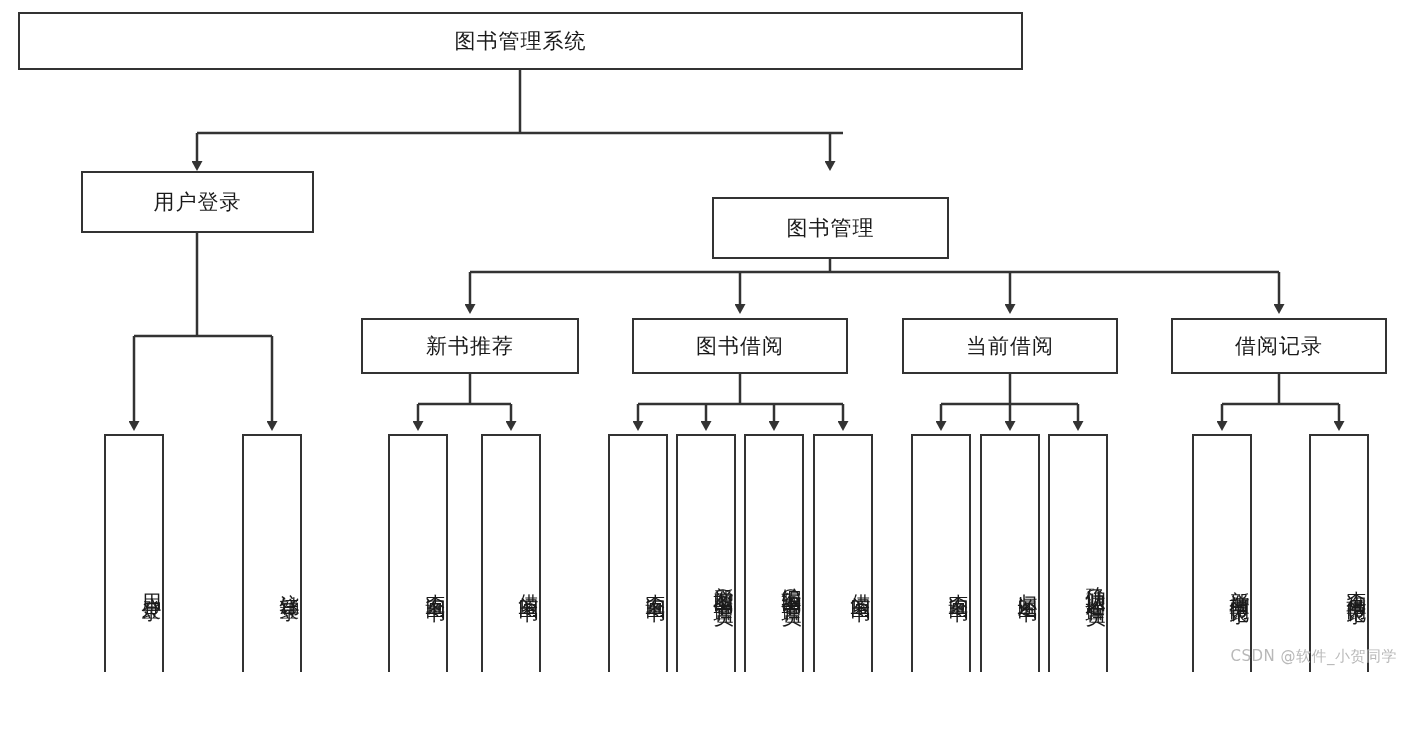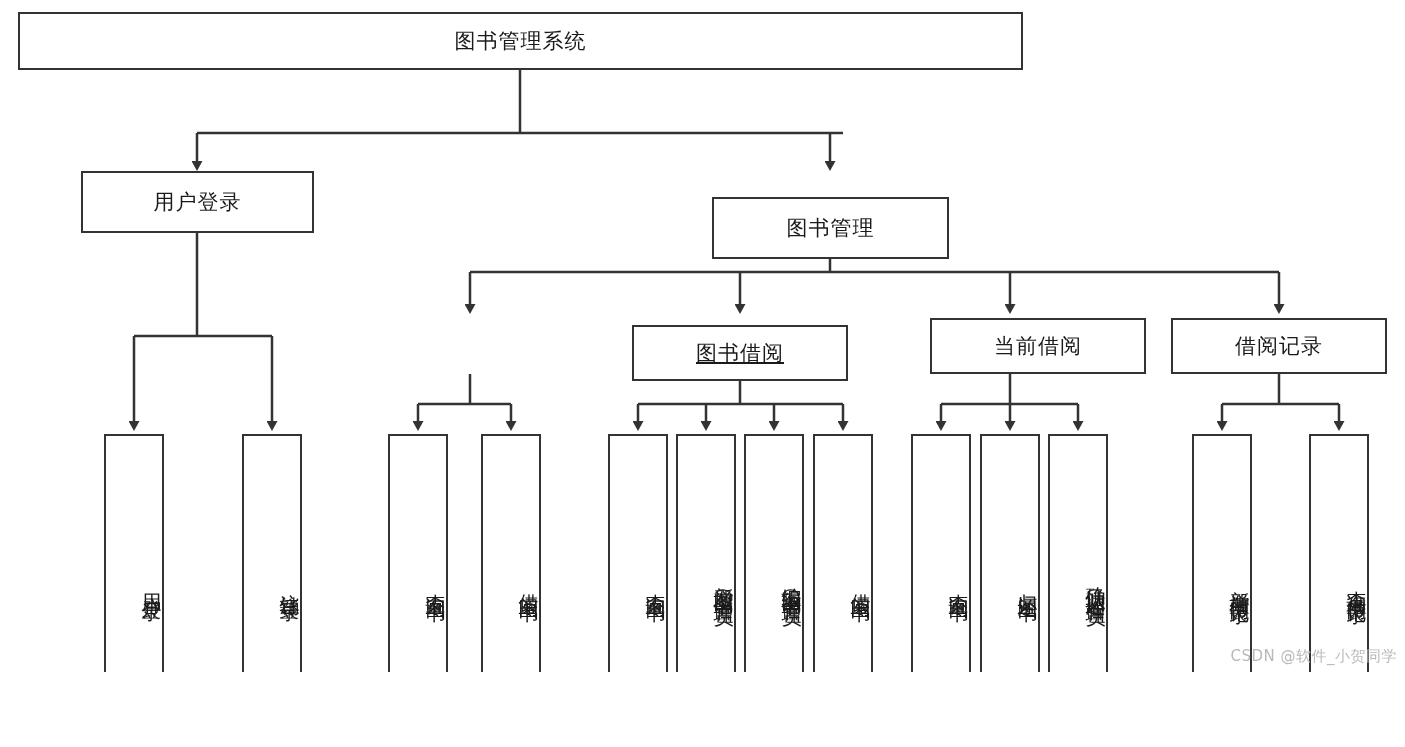--- a/index.html
+++ b/index.html
@@ -123,24 +123,27 @@
     <span class="lbl">图书管理系统</span>
   </div>
 
   <div class="node horiz" style="left:81px; top:171px; width:233px; height:62px;">
     <span class="lbl">用户登录</span>
   </div>
   <div class="node horiz" style="left:712px; top:171px; width:237px; height:62px;margin-top:26px;">
     <span class="lbl">图书管理</span>
   </div>
 
-  <div class="node horiz" style="left:632px; top:325px; width:216px; height:56px;text-decoration:underline;">
+  <div class="node horiz" style="left:361px; top:318px; width:218px; height:56px;">
+    <span class="lbl">新书推荐</span>
+  </div>
+  <div class="node horiz" style="left:632px; top:318px; width:216px; height:56px;">
     <span class="lbl">图书借阅</span>
   </div>
-  <div class="node horiz" style="left:902px; top:318px; width:216px; height:56px;margin-left:28px;">
+  <div class="node horiz" style="left:902px; top:318px; width:216px; height:56px;">
     <span class="lbl">当前借阅</span>
   </div>
   <div class="node horiz" style="left:1171px; top:318px; width:216px; height:56px;align-items:center;">
     <span class="lbl">借阅记录</span>
   </div>
 
   <div class="node vert" style="left:104px; top:434px; width:60px; height:300px;">
     <span class="lbl">用户登录</span>
   </div>
   <div class="node vert" style="left:242px; top:434px; width:60px; height:300px;">

